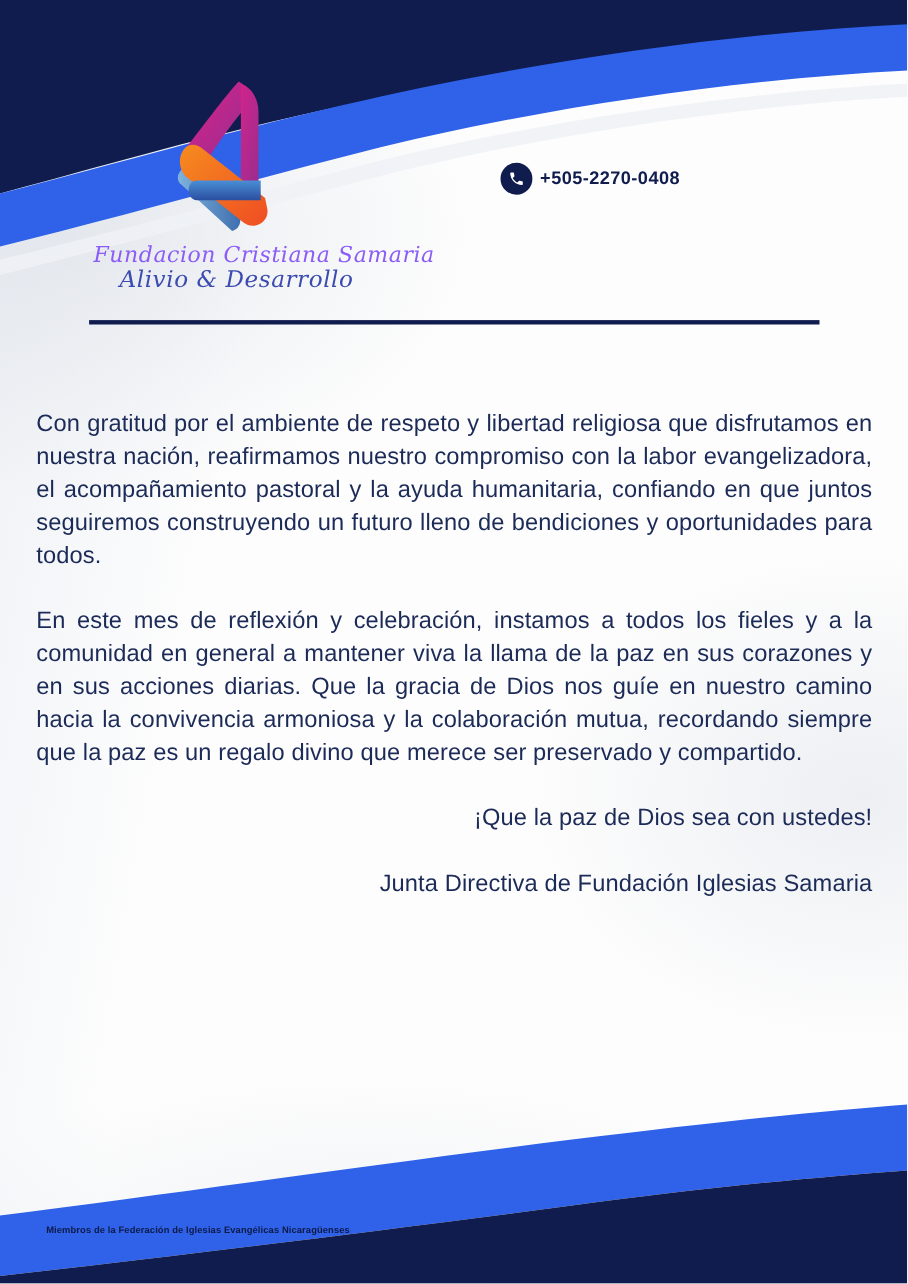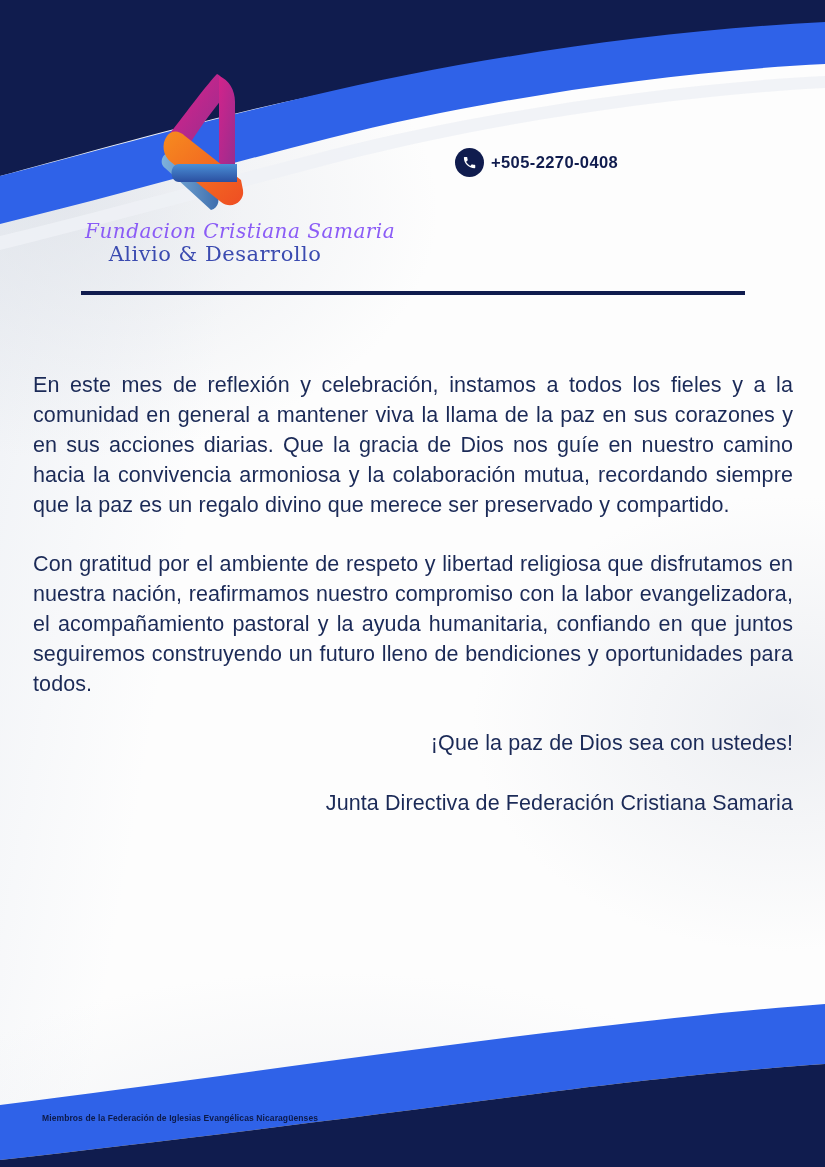--- a/index.html
+++ b/index.html
@@ -86,20 +86,21 @@
     margin-top: 25px;
   }
   .logo-tagline {
     position: absolute;
     left: 0;
     top: 172px;
     width: 260px;
     text-align: center;
     color: #3b4bb0;
     font-family: "DejaVu Serif", serif;
+    font-style: italic;
     font-size: 21px;
     letter-spacing: 0.5px;
     white-space: nowrap;
   }
 
   
   .contacts {
     position: absolute;
     left: 455px;
     top: 85px;
@@ -250,21 +251,21 @@
         <span class="contact-text">+505-2270-0408</span>
       </div>
 
 
     </div>
 
     <div class="header-rule"></div>
   </div>
 
   <div class="content">
+    <p class="para">Con gratitud por el ambiente de respeto y libertad religiosa que disfrutamos en nuestra nación, reafirmamos nuestro compromiso con la labor evangelizadora, el acompañamiento pastoral y la ayuda humanitaria, confiando en que juntos seguiremos construyendo un futuro lleno de bendiciones y oportunidades para todos.</p>
     <p class="para">En este mes de reflexión y celebración, instamos a todos los fieles y a la comunidad en general a mantener viva la llama de la paz en sus corazones y en sus acciones diarias. Que la gracia de Dios nos guíe en nuestro camino hacia la convivencia armoniosa y la colaboración mutua, recordando siempre que la paz es un regalo divino que merece ser preservado y compartido.</p>
-    <p class="para">Con gratitud por el ambiente de respeto y libertad religiosa que disfrutamos en nuestra nación, reafirmamos nuestro compromiso con la labor evangelizadora, el acompañamiento pastoral y la ayuda humanitaria, confiando en que juntos seguiremos construyendo un futuro lleno de bendiciones y oportunidades para todos.</p>
     <p class="para left">¡Que la paz de Dios sea con ustedes!</p>
-    <p class="para left signature">Junta Directiva de Federación Cristiana Samaria</p>
+    <p class="para left signature">Junta Directiva de Fundación Iglesias Samaria</p>
   </div>
 
   <div class="footer-text">Miembros de la Federación de Iglesias Evangélicas Nicaragüenses</div>
 
 </div>
 
 </body></html>

